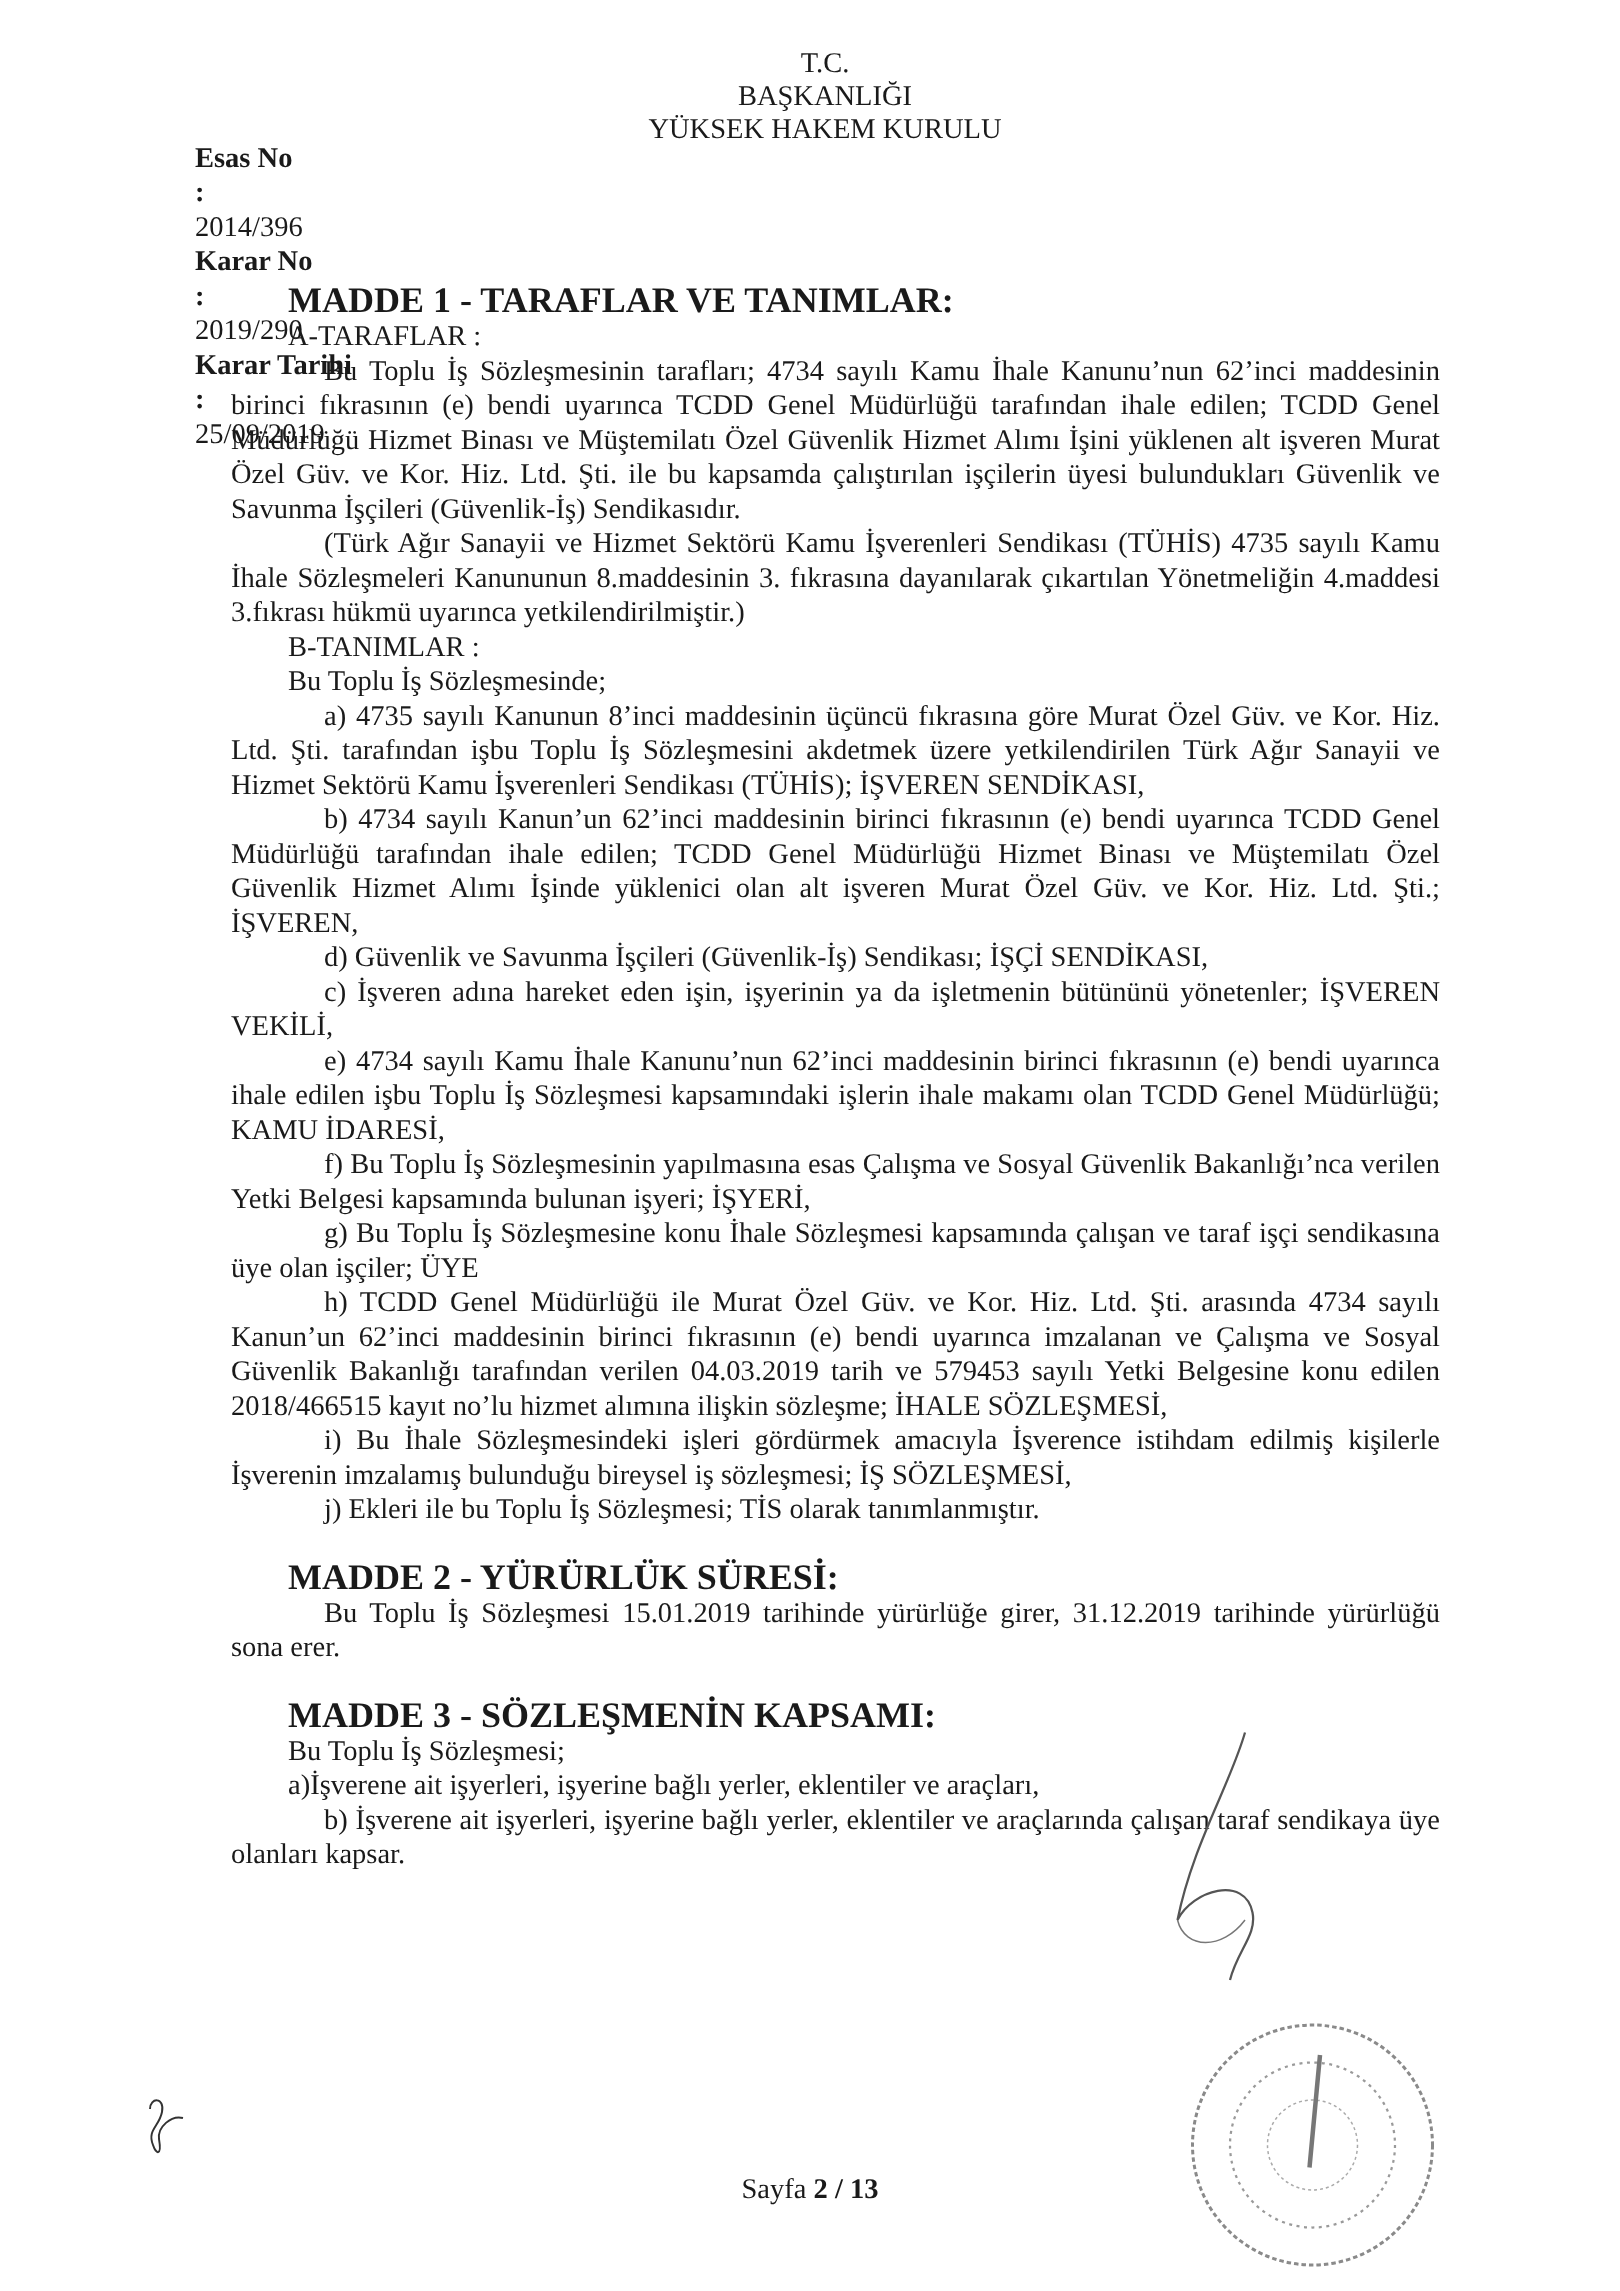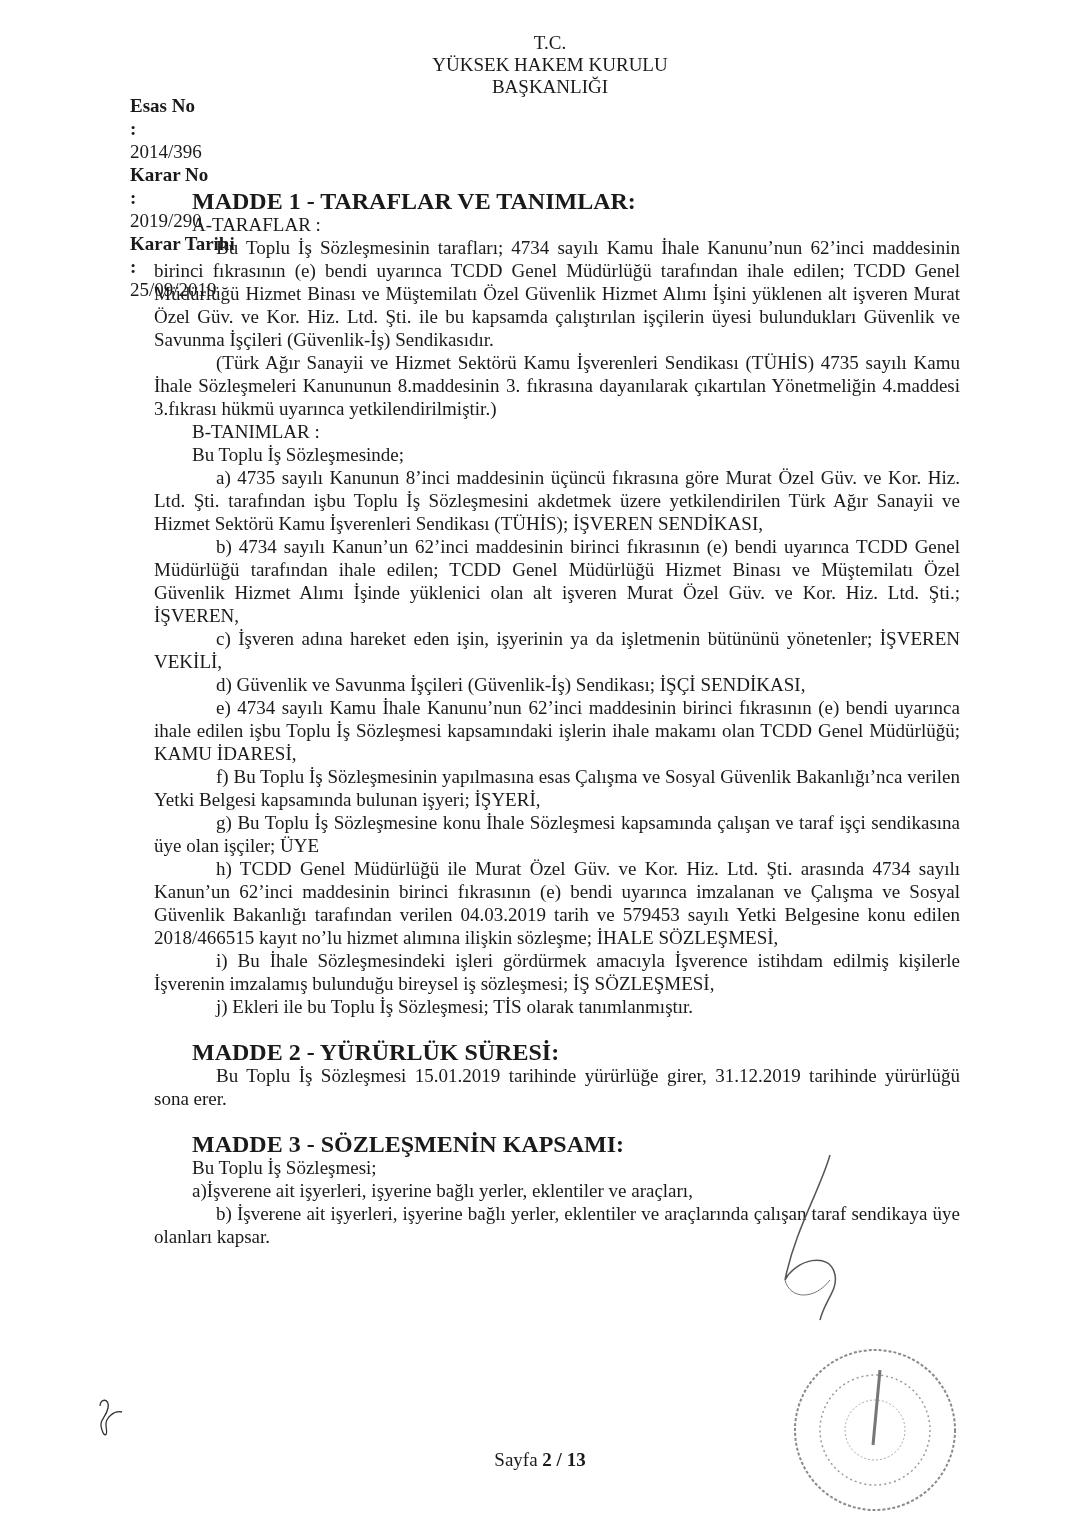--- a/index.html
+++ b/index.html
@@ -24,22 +24,22 @@
   .sig { position: absolute; left: 760px; top: 1150px; width: 120px; height: 180px; }
   .initial { position: absolute; left: 96px; top: 1396px; width: 30px; height: 44px; }
 </style>
 </head>
 <body>
 
 <div class="page">
 
   <div class="header">
     <div>T.C.</div>
+    <div>BAŞKANLIĞI</div>
     <div>YÜKSEK HAKEM KURULU</div>
-    <div>BAŞKANLIĞI</div>
   </div>
 
   <div class="meta">
     <div class="meta-row">
       <span class="meta-label">Esas No</span>
       <span class="meta-colon">:</span>
       <span class="meta-value">2014/396</span>
     </div>
     <div class="meta-row">
       <span class="meta-label">Karar No</span>
@@ -55,22 +55,22 @@
 
   <div class="body">
     <div class="h">MADDE 1 - TARAFLAR VE TANIMLAR:</div>
     <div class="sub">A-TARAFLAR :</div>
     <div class="p">Bu Toplu İş Sözleşmesinin tarafları; 4734 sayılı Kamu İhale Kanunu’nun 62’inci maddesinin birinci fıkrasının (e) bendi uyarınca TCDD Genel Müdürlüğü tarafından ihale edilen; TCDD Genel Müdürlüğü Hizmet Binası ve Müştemilatı Özel Güvenlik Hizmet Alımı İşini yüklenen alt işveren Murat Özel Güv. ve Kor. Hiz. Ltd. Şti. ile bu kapsamda çalıştırılan işçilerin üyesi bulundukları Güvenlik ve Savunma İşçileri (Güvenlik-İş) Sendikasıdır.</div>
     <div class="p">(Türk Ağır Sanayii ve Hizmet Sektörü Kamu İşverenleri Sendikası (TÜHİS) 4735 sayılı Kamu İhale Sözleşmeleri Kanununun 8.maddesinin 3. fıkrasına dayanılarak çıkartılan Yönetmeliğin 4.maddesi 3.fıkrası hükmü uyarınca yetkilendirilmiştir.)</div>
     <div class="sub">B-TANIMLAR :</div>
     <div class="sub">Bu Toplu İş Sözleşmesinde;</div>
     <div class="p">a) 4735 sayılı Kanunun 8’inci maddesinin üçüncü fıkrasına göre Murat Özel Güv. ve Kor. Hiz. Ltd. Şti. tarafından işbu Toplu İş Sözleşmesini akdetmek üzere yetkilendirilen Türk Ağır Sanayii ve Hizmet Sektörü Kamu İşverenleri Sendikası (TÜHİS); İŞVEREN SENDİKASI,</div>
     <div class="p">b) 4734 sayılı Kanun’un 62’inci maddesinin birinci fıkrasının (e) bendi uyarınca TCDD Genel Müdürlüğü tarafından ihale edilen; TCDD Genel Müdürlüğü Hizmet Binası ve Müştemilatı Özel Güvenlik Hizmet Alımı İşinde yüklenici olan alt işveren Murat Özel Güv. ve Kor. Hiz. Ltd. Şti.; İŞVEREN,</div>
+    <div class="p">d) Güvenlik ve Savunma İşçileri (Güvenlik-İş) Sendikası; İŞÇİ SENDİKASI,</div>
     <div class="p">c) İşveren adına hareket eden işin, işyerinin ya da işletmenin bütününü yönetenler; İŞVEREN VEKİLİ,</div>
-    <div class="p">d) Güvenlik ve Savunma İşçileri (Güvenlik-İş) Sendikası; İŞÇİ SENDİKASI,</div>
     <div class="p">e) 4734 sayılı Kamu İhale Kanunu’nun 62’inci maddesinin birinci fıkrasının (e) bendi uyarınca ihale edilen işbu Toplu İş Sözleşmesi kapsamındaki işlerin ihale makamı olan TCDD Genel Müdürlüğü; KAMU İDARESİ,</div>
     <div class="p">f) Bu Toplu İş Sözleşmesinin yapılmasına esas Çalışma ve Sosyal Güvenlik Bakanlığı’nca verilen Yetki Belgesi kapsamında bulunan işyeri; İŞYERİ,</div>
     <div class="p">g) Bu Toplu İş Sözleşmesine konu İhale Sözleşmesi kapsamında çalışan ve taraf işçi sendikasına üye olan işçiler; ÜYE</div>
     <div class="p">h) TCDD Genel Müdürlüğü ile Murat Özel Güv. ve Kor. Hiz. Ltd. Şti. arasında 4734 sayılı Kanun’un 62’inci maddesinin birinci fıkrasının (e) bendi uyarınca imzalanan ve Çalışma ve Sosyal Güvenlik Bakanlığı tarafından verilen 04.03.2019 tarih ve 579453 sayılı Yetki Belgesine konu edilen 2018/466515 kayıt no’lu hizmet alımına ilişkin sözleşme; İHALE SÖZLEŞMESİ,</div>
     <div class="p">i) Bu İhale Sözleşmesindeki işleri gördürmek amacıyla İşverence istihdam edilmiş kişilerle İşverenin imzalamış bulunduğu bireysel iş sözleşmesi; İŞ SÖZLEŞMESİ,</div>
     <div class="p">j) Ekleri ile bu Toplu İş Sözleşmesi; TİS olarak tanımlanmıştır.</div>
 
     <div class="gap"></div>
     <div class="h">MADDE 2 - YÜRÜRLÜK SÜRESİ:</div>
     <div class="p">Bu Toplu İş Sözleşmesi 15.01.2019 tarihinde yürürlüğe girer, 31.12.2019 tarihinde yürürlüğü sona erer.</div>

